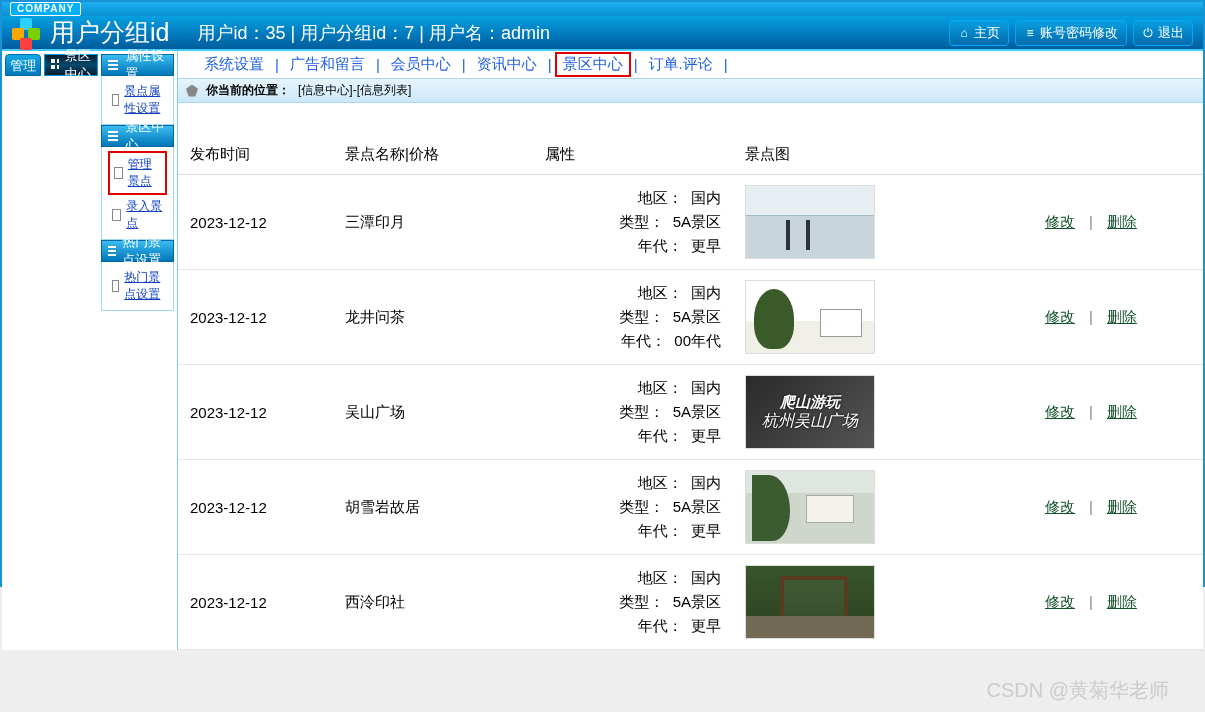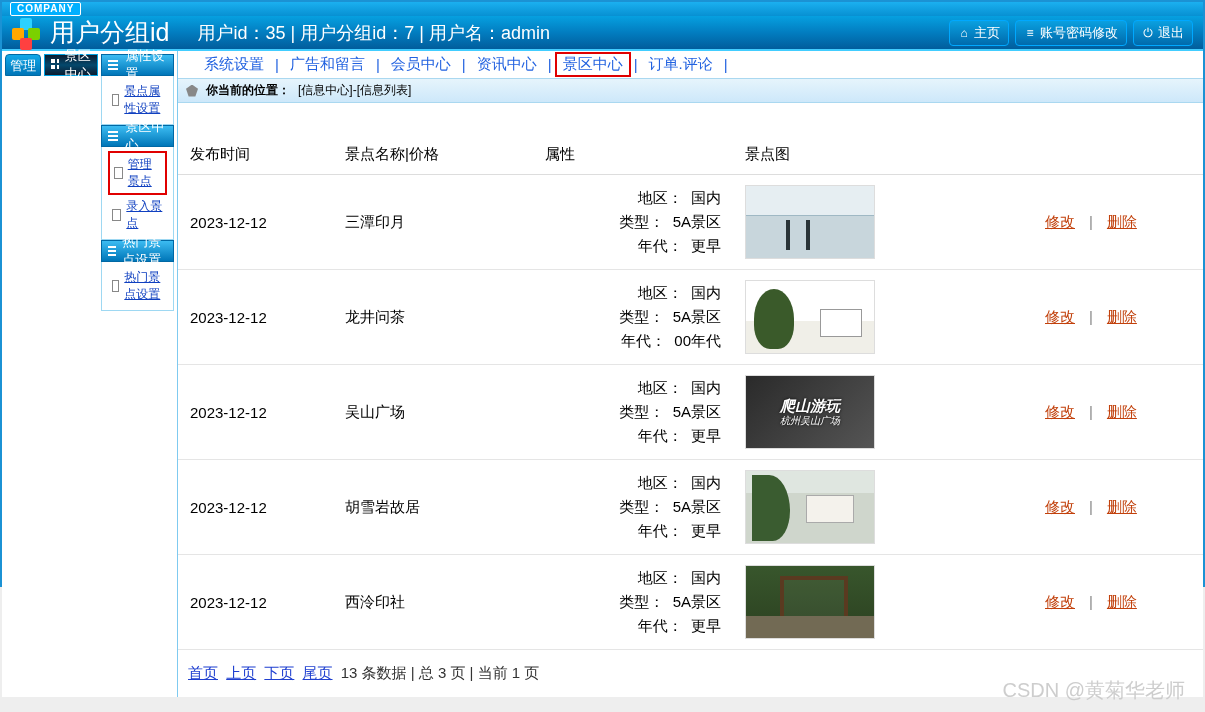--- a/index.html
+++ b/index.html
@@ -163,43 +163,43 @@
     background:#fff;
   }
   table.data td {
     padding: 10px 12px;
     border-bottom:1px solid #e5e5e5;
     vertical-align:middle;
     font-size:15px;
   }
   .prop-line { line-height:1.6; font-size:15px;text-align:right;}
   .thumb { width:130px; height:74px; background:#eee; border:1px solid #ddd; position:relative; overflow:hidden;}
-  .act a { color:#c2410c; text-decoration:underline; cursor:pointer; font-size:15px;}
+  .act a { color:#14532d; text-decoration:underline; cursor:pointer; font-size:15px;}
   .act .dv { color:#888; margin: 0 14px; }
 
   
   .pager { padding: 14px 10px; font-size:15px; color:#333;}
   .pager a { color:#2040d0; text-decoration:underline; margin-right:4px; cursor:pointer;}
   
   
   .wm {
-    position:absolute; bottom:8px; right:20px;
+    position:absolute; bottom:8px; right:36px;
     font-size:20px; color:rgba(200,200,200,0.9);
     font-weight:400; pointer-events:none;
   }
 
   
   .scene1{background:linear-gradient(#e6eef2 0 40%,#9fb8c4 40% 42%, #c8d6dc 42% 100%);}
   .scene1::after{content:"";position:absolute;bottom:8px;left:40px;width:4px;height:30px;background:#2a3438;box-shadow:20px 0 #2a3438;}
   .scene2{background:linear-gradient(#fff 0 55%, #f0efe8 55% 100%);}
   .scene2::before{content:"";position:absolute;top:8px;left:8px;width:40px;height:60px;background:#3a5a2a;border-radius:50% 50% 40% 40%;}
   .scene2::after{content:"";position:absolute;top:28px;right:12px;width:40px;height:26px;background:#fff;border:1px solid #999;}
   .scene3{background:linear-gradient(135deg,#2a2a2a,#555);display:flex;align-items:center;justify-content:center;}
   .scene3 .ov{color:#fff;font-size:15px;font-weight:700;text-align:center;line-height:1.2;font-style:italic;text-shadow:0 0 3px #000;}
-  .scene3 .ov small{display:block;font-size:10px;font-weight:400;}
+  .scene3 .ov small{display:block;font-size:16px;font-weight:400;}
   .scene4{background:linear-gradient(#dfe6e0 0 30%,#cfd6cc 30% 100%);}
   .scene4::before{content:"";position:absolute;top:4px;left:6px;width:38px;height:66px;background:#3a5c30;border-radius:0 60% 50% 0;}
   .scene4::after{content:"";position:absolute;top:24px;right:20px;width:46px;height:26px;background:#f4f2ec;border:1px solid #aaa;}
   .scene5{background:linear-gradient(#38562c,#2b4020);}
   .scene5::before{content:"";position:absolute;top:10px;left:34px;width:60px;height:40px;border:4px solid #5a3a20;background:rgba(255,255,255,0.05);}
   .scene5::after{content:"";position:absolute;bottom:0;left:0;right:0;height:22px;background:#726a54;}
 </style>
 </head>
 <body>
 
@@ -367,24 +367,17 @@
                 </td>
                 <td>
                   <div class="thumb scene5"></div>
                 </td>
                 <td class="act"><a>修改</a><span class="dv">|</span><a>删除</a></td>
               </tr>
             </tbody>
         </table>
       </div>
 
-      <div class="pager">
-        <a>首页</a>
-        <a>上页</a>
-        <a>下页</a>
-        <a>尾页</a>
-        <span>13 条数据 | 总 3 页 | 当前 1 页</span>
-      </div>
     </div>
   </div>
 </div>
 
 <div class="wm">CSDN @黄菊华老师</div>
 
 </body></html>

